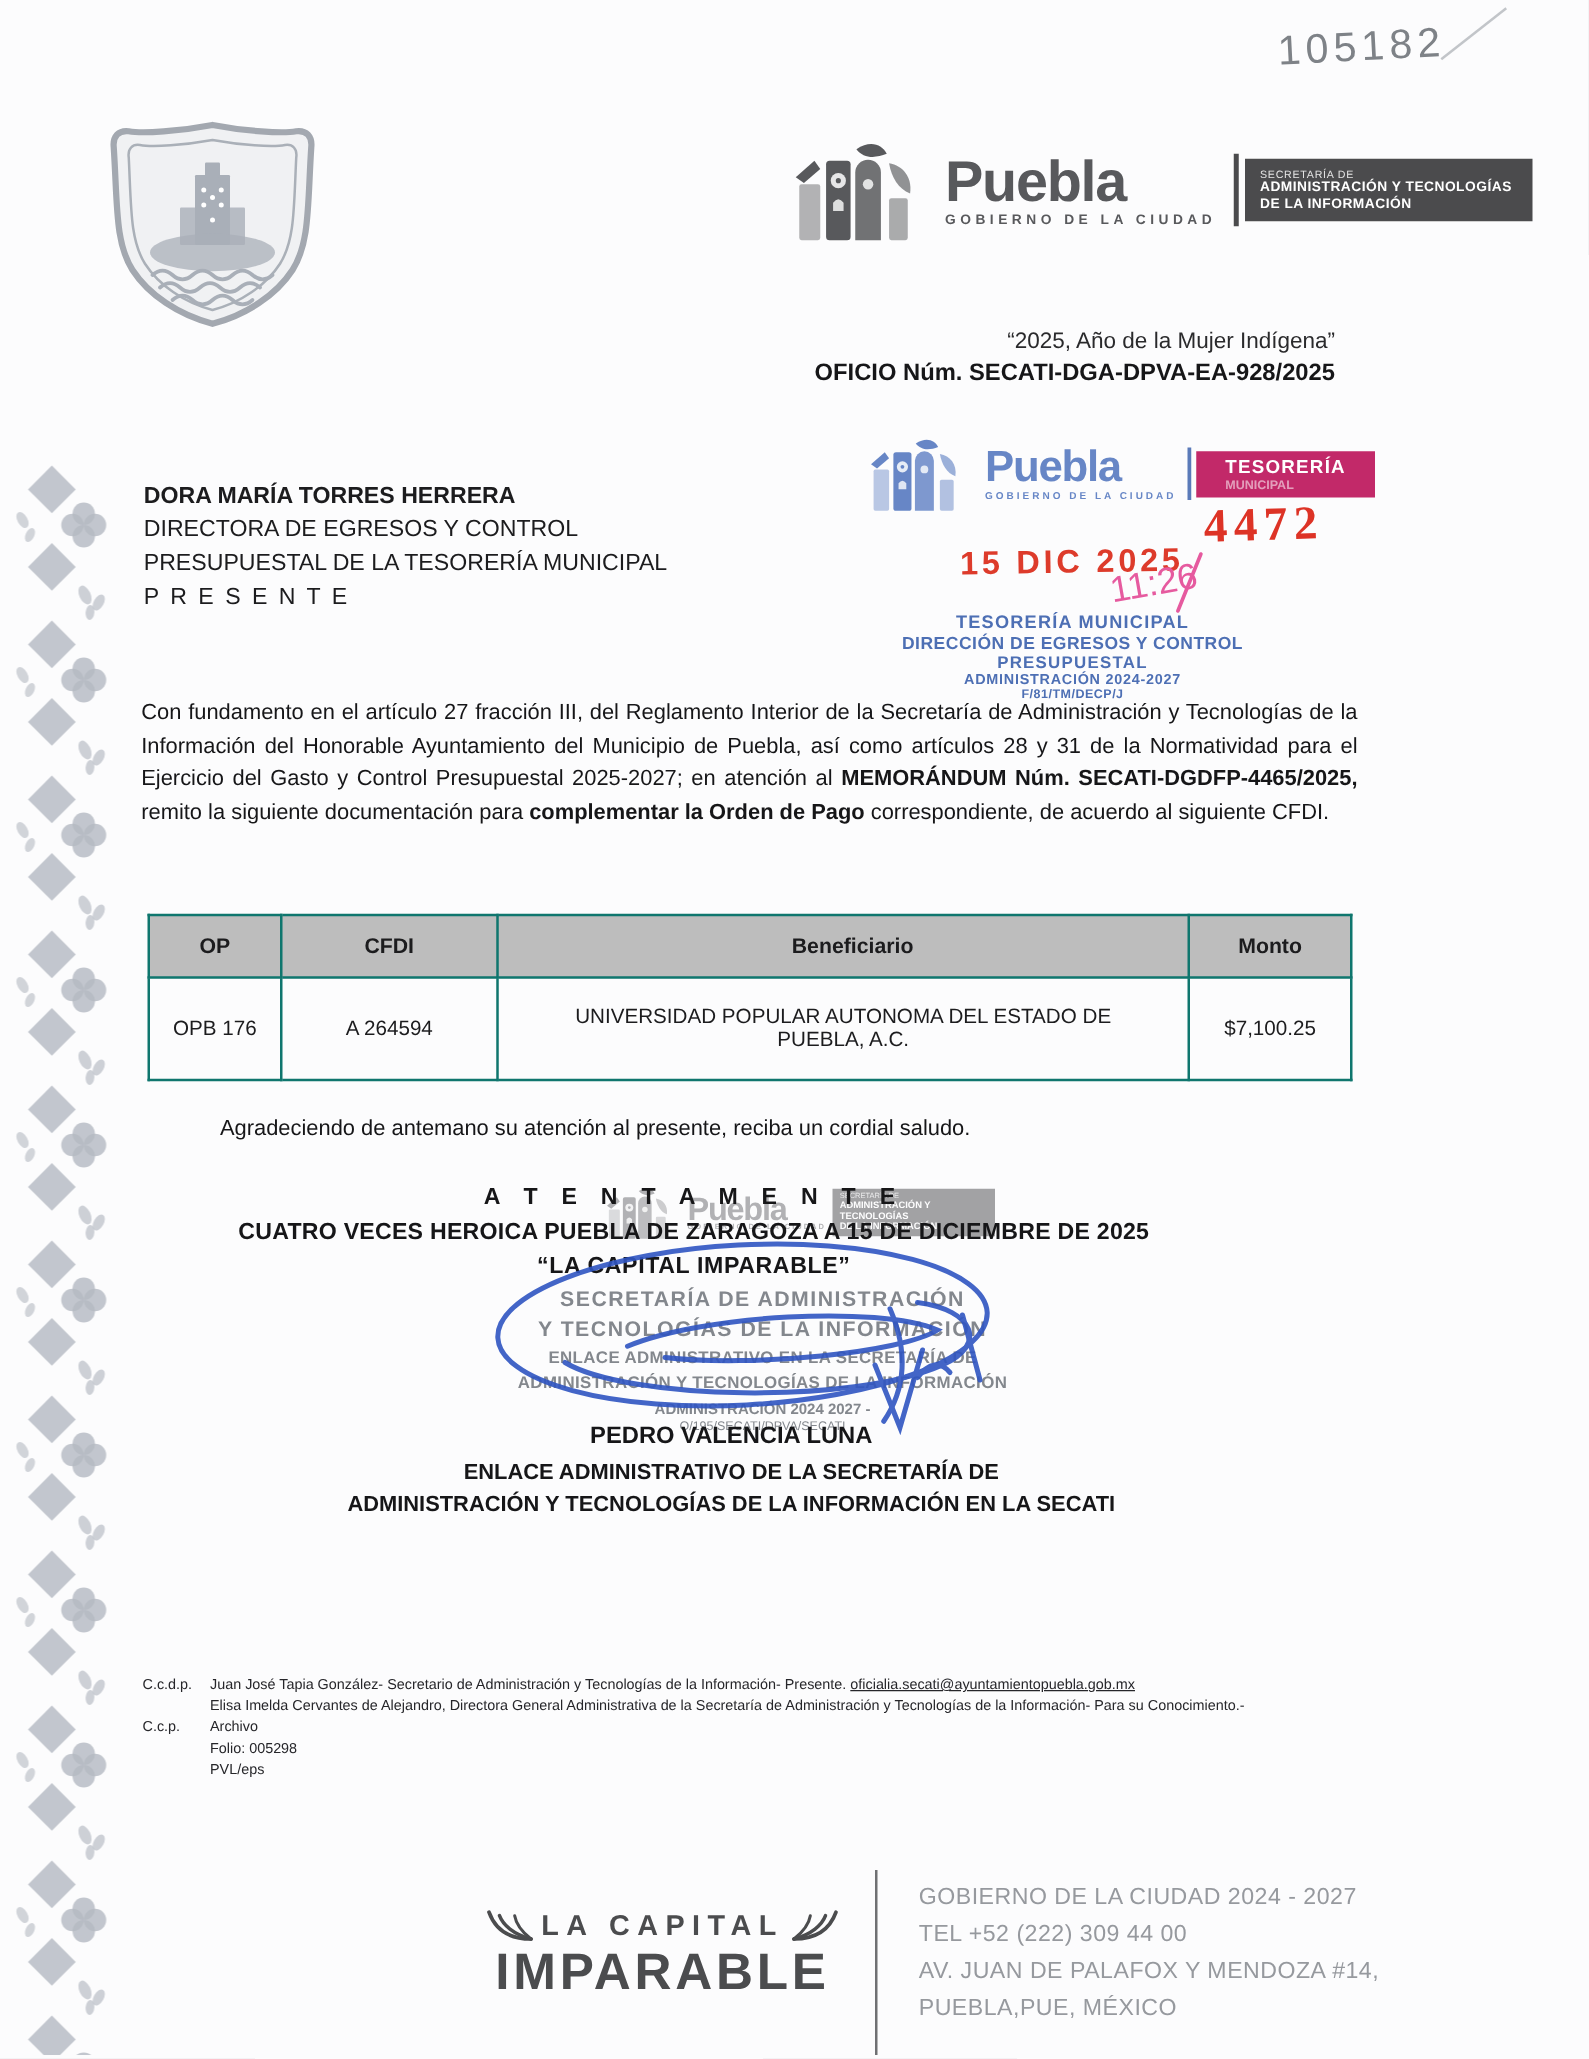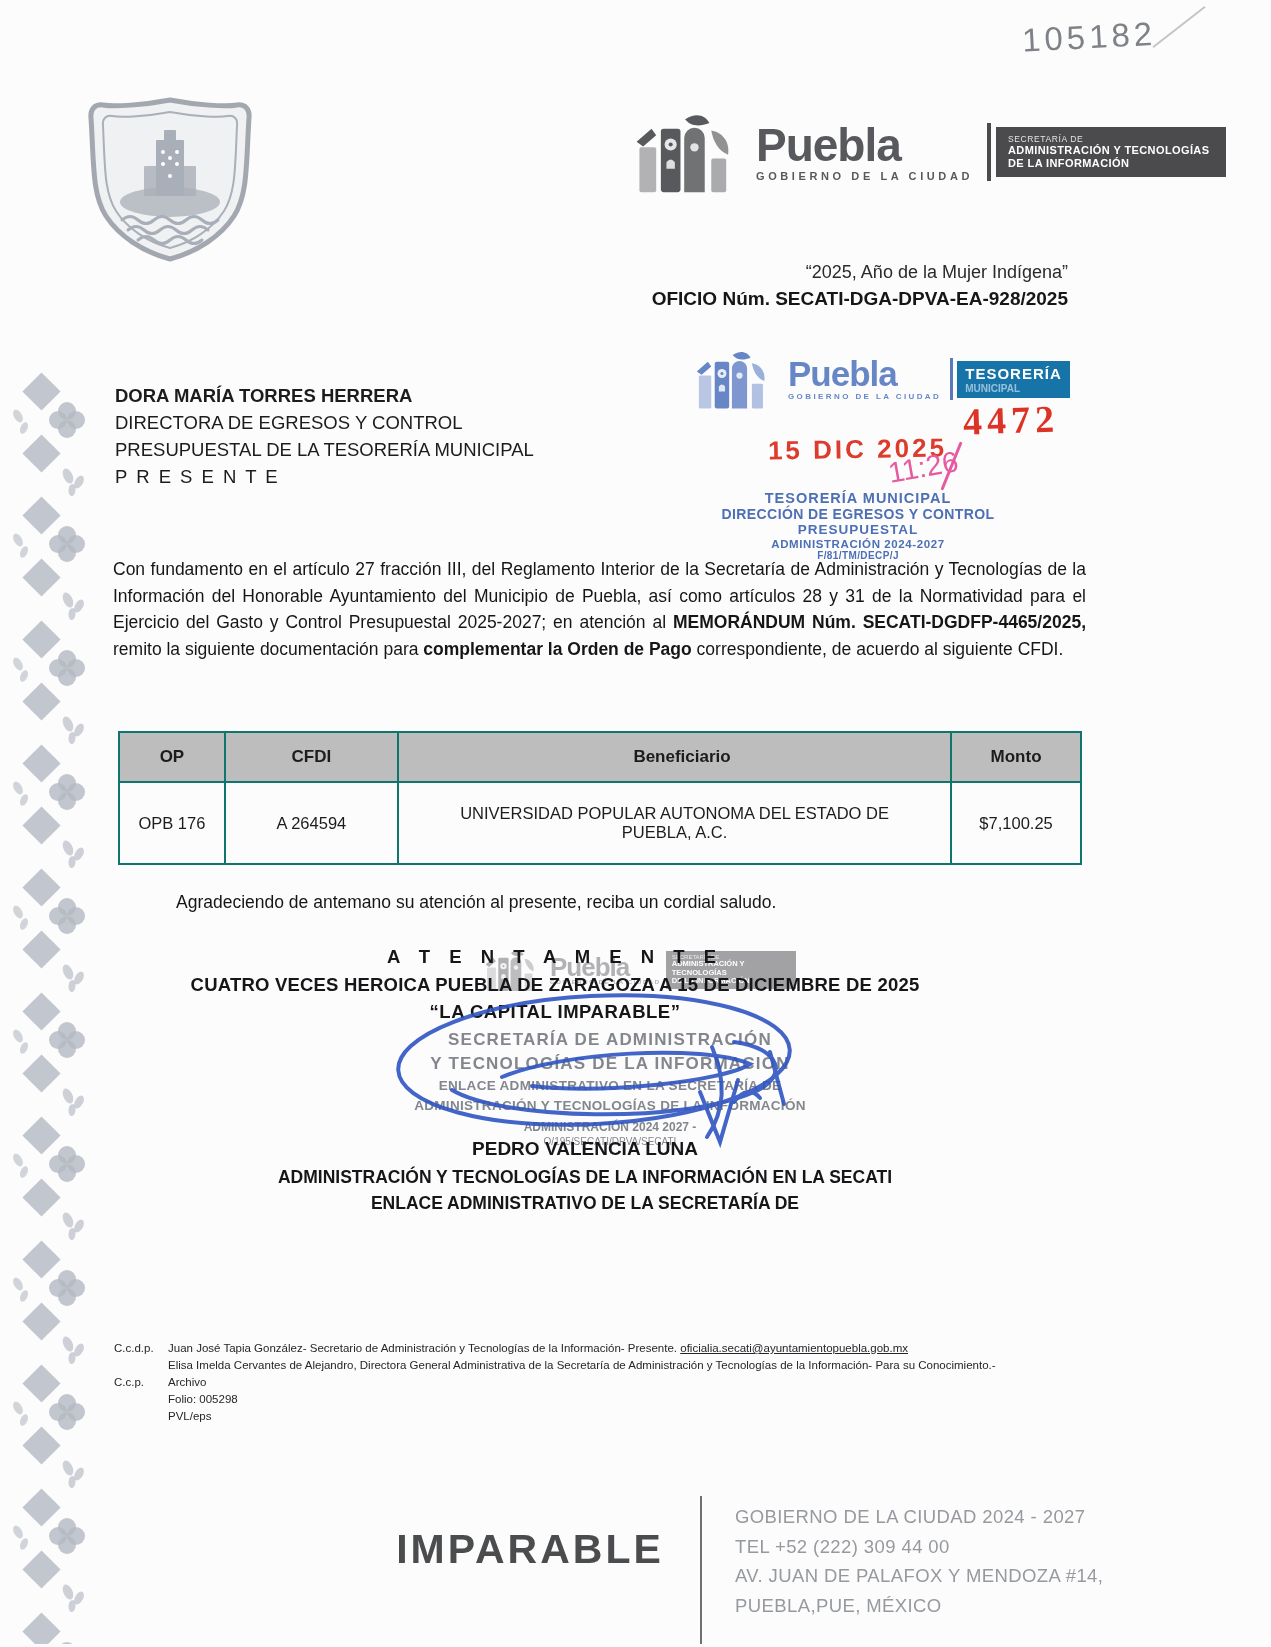--- a/index.html
+++ b/index.html
@@ -38,21 +38,21 @@
   
   .recipient { position:absolute; left:115px; top:382px; font-size:18.5px; line-height:27px; }
   .recipient .r-name { font-weight:bold; }
   .recipient .r-present { letter-spacing:2px; }
   
   .rstamp { position:absolute; left:688px; top:348px; width:420px; }
   .rstamp-logo { position:absolute; left:0; top:0; display:flex; align-items:center; color:#5b7dc2; opacity:.92; }
   .rs-brand { font-size:35px; font-weight:bold; letter-spacing:-1px; line-height:33px; color:#5b7dc2; }
   .rs-sub { font-size:8px; font-weight:bold; letter-spacing:2.4px; color:#5b7dc2; margin-top:2px; }
   .rs-badge-bar { width:3px; height:42px; background:#4d6fb4; margin-left:9px; }
-  .rs-badge { background:#0369a1; color:#fff; margin-left:4px; padding:4px 8px; }
+  .rs-badge { background:#be185d; color:#fff; margin-left:4px; padding:4px 23px; }
   .rs-badge-l1 { font-size:15px; font-weight:bold; letter-spacing:1px; }
   .rs-badge-l2 { font-size:10px; font-weight:bold; opacity:.55; margin-top:1px; }
   .rs-number { position:absolute; left:275px; top:50px; font-size:38px; font-weight:bold; color:#dd3326; letter-spacing:5px; transform:rotate(-2deg); font-family:"Liberation Serif", serif; }
   .rs-date { position:absolute; left:80px; top:86px; font-size:26px; font-weight:600; color:#dd3b2b; letter-spacing:3px; transform:rotate(-1deg); }
   .rs-time { position:absolute; left:200px; top:103px; font-size:29px; color:#e65a9f; transform:rotate(-10deg); font-weight:500; }
   .rs-time-stroke { position:absolute; left:262px; top:92px; width:3px; height:52px; background:#e65a9f; transform:rotate(22deg); border-radius:2px; }
   .rs-office { position:absolute; left:0; top:142px; width:340px; text-align:center; color:#4d6fb4; font-weight:600; }
   .rs-o1 { font-size:14.5px; letter-spacing:1px; }
   .rs-o2 { font-size:14px; letter-spacing:.4px; }
   .rs-o3 { font-size:13.5px; letter-spacing:1px; }
@@ -297,40 +297,49 @@
       <path d="M330,65 C345,100 342,130 325,155"></path>
       <path d="M318,110 L338,160 L356,98"></path>
       <path d="M352,120 q14,-18 26,-4"></path>
       <path d="M388,70 l14,52"></path>
     </g>
   </svg>
 
   <div class="signer">
     <div class="s-name">PEDRO VALENCIA LUNA</div>
     <div class="s-role">
+      <div>ENLACE ADMINISTRATIVO DE LA SECRETARÍA DE</div>
       <div>ADMINISTRACIÓN Y TECNOLOGÍAS DE LA INFORMACIÓN EN LA SECATI</div>
-      <div>ENLACE ADMINISTRATIVO DE LA SECRETARÍA DE</div>
     </div>
   </div>
 
   <div class="cc">
     <div class="cc-row">
       <div class="cc-label">C.c.d.p.</div>
       <div><span>Juan José Tapia González- Secretario de Administración y Tecnologías de la Información- Presente. </span><span class="email">oficialia.secati@ayuntamientopuebla.gob.mx</span></div>
     </div>
     <div class="cc-indent">Elisa Imelda Cervantes de Alejandro, Directora General Administrativa de la Secretaría de Administración y Tecnologías de la Información- Para su Conocimiento.-</div>
     <div class="cc-row">
       <div class="cc-label">C.c.p.</div>
       <div>Archivo</div>
     </div>
     <div class="cc-indent">Folio: 005298</div>
     <div class="cc-indent">PVL/eps</div>
   </div>
 
   <div class="f-logo">
+    <div class="f-logo-row">
+      <svg width="38" height="28" style="color:#4b4c4e">
+          <use href="#wing"></use>
+        </svg>
+      <span class="f-cap">LA CAPITAL</span>
+      <svg width="38" height="28" style="color:#4b4c4e;transform:scaleX(-1)">
+          <use href="#wing"></use>
+        </svg>
+    </div>
     <div class="f-imp">IMPARABLE</div>
   </div>
   <div class="f-divider"></div>
   <div class="f-info">
     <div>GOBIERNO DE LA CIUDAD 2024 - 2027</div>
     <div>TEL +52 (222) 309 44 00</div>
     <div>AV. JUAN DE PALAFOX Y MENDOZA #14,</div>
     <div>PUEBLA,PUE, MÉXICO</div>
   </div>
 

